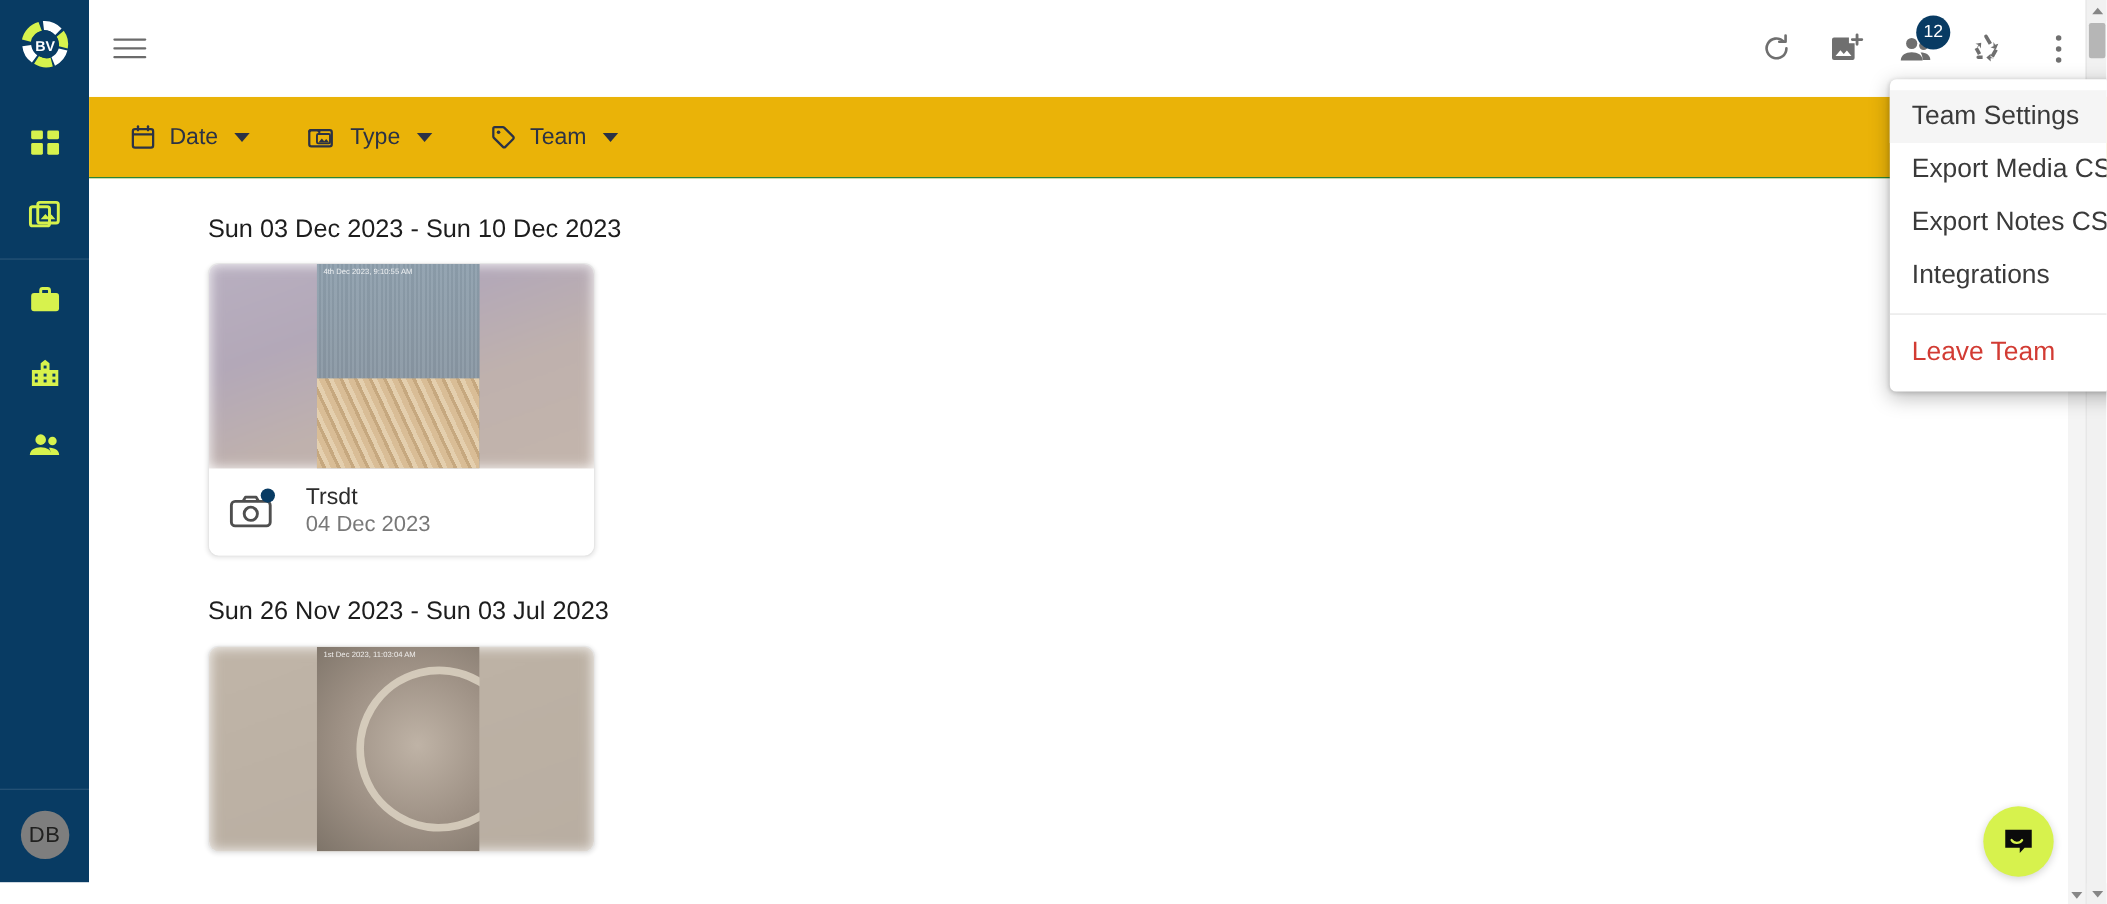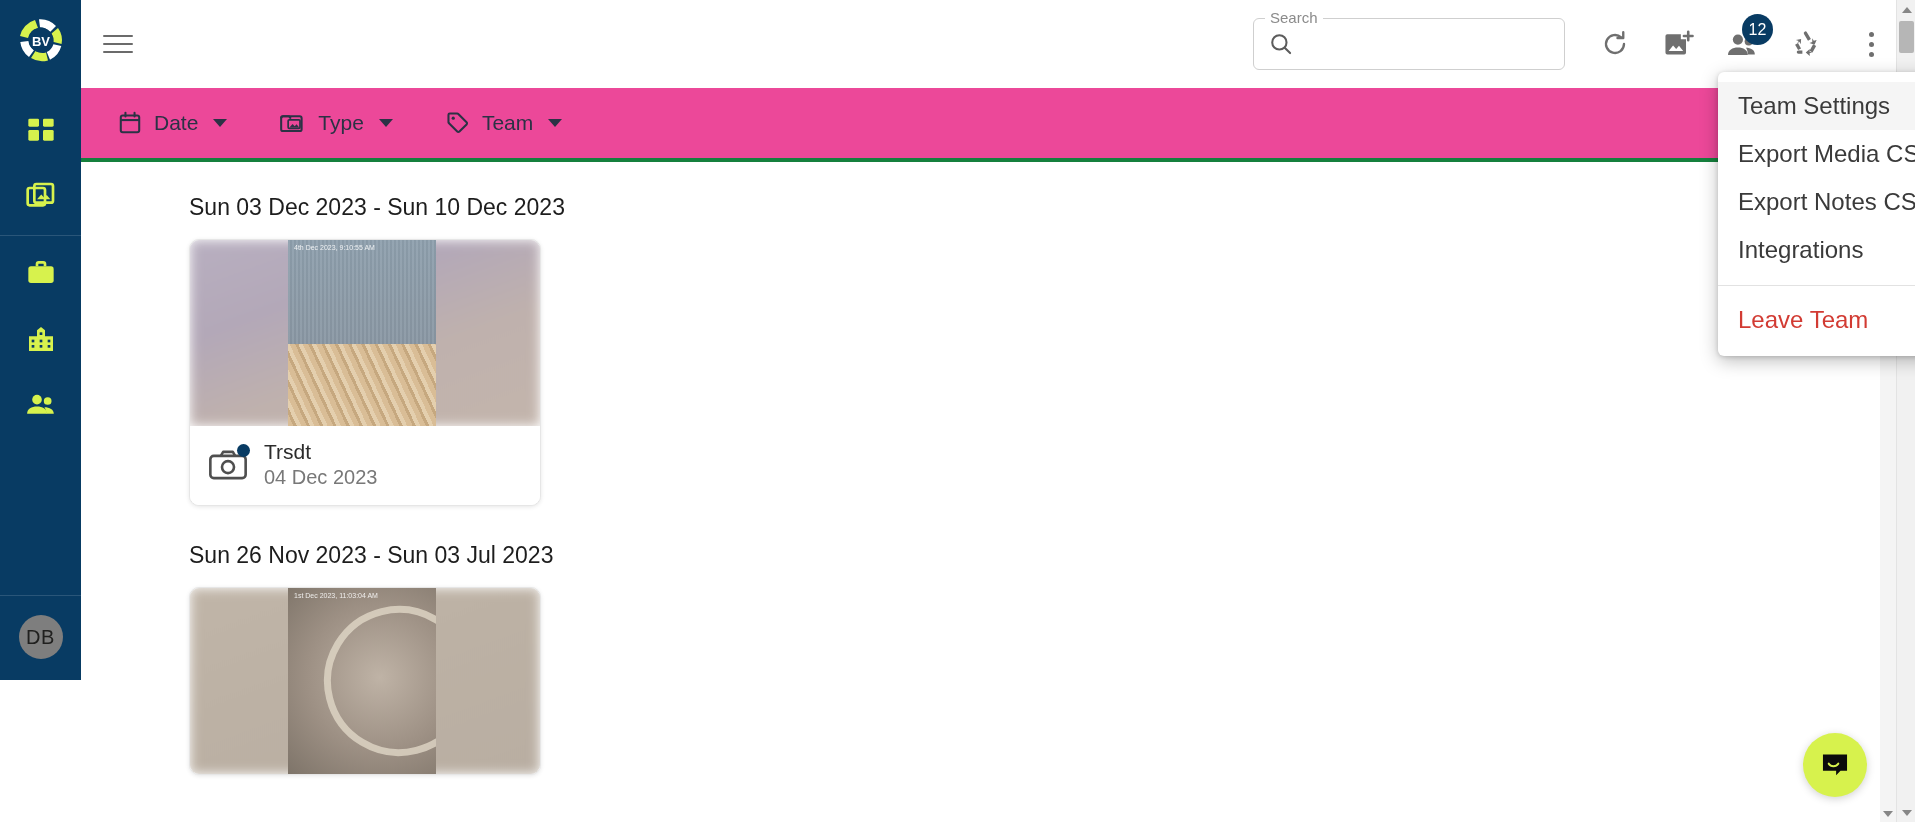--- a/index.html
+++ b/index.html
@@ -6,21 +6,21 @@
   html, body {
     width: 1915px; height: 822px;
     overflow: hidden;
     font-family: "Liberation Sans", sans-serif;
     background: #ffffff;
   }
   #app { position: relative; width: 1915px; height: 822px; display: flex; }
 
   
   .sidebar {
-    width: 81px; height: 680px;
+    width: 81px; height: 802px;
     background: #083b63;
     display: flex; flex-direction: column; align-items: center;
     flex: 0 0 81px;
     position: relative;
   }
   .logo-wrap { margin-top: 11px; width: 58px; height: 58px; display:flex; align-items:center; justify-content:center; }
   .side-nav { margin-top: 28px; width: 100%; display:flex; flex-direction:column; align-items:center; }
   .side-item {
     width: 100%; height: 66px;
     display: flex; align-items: center; justify-content: center;
@@ -90,22 +90,22 @@
     padding: 0 5px;
   }
   .kebab { display:flex; flex-direction:column; gap:5px; align-items:center; }
   .kebab i { width:5px; height:5px; border-radius:50%; background:#6f6f6f; display:block; }
 
   
   .toolbar {
     height: 74px; flex: 0 0 74px;
     display: flex; align-items: center;
     padding: 0 22px 0 24px;
-    border-bottom: 4px solid #15803d;
-    background: #ec4899;
+    border-bottom: 1px solid #15803d;
+    background: #eab308;
     position: relative;
     z-index: 3;
     justify-content: space-between;
   }
   .filter-btn {
     display:flex; align-items:center; gap: 11px;
     padding: 8px 12px; margin-right: 28px;
     border-radius: 6px; cursor: pointer;
     color: #2b3245; font-size: 21px; white-space: nowrap;
     background: transparent; border: none;
@@ -138,21 +138,21 @@
     cursor: pointer;
   }
   .card-thumb { height: 186px; position: relative; overflow:hidden; }
   .thumb-bg { position:absolute; inset:0; }
   .thumb-center { position:absolute; left: 98px; top:0; bottom:0; width: 148px; overflow:hidden; }
   .thumb-stamp {
     position:absolute; top: 4px; left: 6px;
     font-size: 7px; color: rgba(255,255,255,.85);
     font-family: "Liberation Sans", sans-serif; white-space:nowrap;
   }
-  .card-body { display:flex; align-items:center; gap: 16px; padding: 14px 16px 16px 18px; background:#fff; }
+  .card-body { display:flex; align-items:center; gap: 30px; padding: 14px 16px 16px 18px; background:#fff; }
   .cam-icon-wrap { position:relative; width: 40px; height: 34px; flex:0 0 40px; }
   .blue-dot { position:absolute; right: -2px; top: -4px; width: 13px; height:13px; border-radius:50%; background:#083b63; }
   .card-texts { display:flex; flex-direction:column; gap: 2px; }
   .card-name { font-size: 21px; color: #2c2c2c; }
   .card-date { font-size: 20px; color: #787878; }
 
   
   .menu {
     position: absolute; top: 72px; left: 1637px;
     width: 268px;
@@ -282,28 +282,20 @@
 
     <header class="header">
       <div class="hamburger">
         <span></span>
           <span></span>
           <span></span>
       </div>
 
       <div class="header-spacer"></div>
 
-      <div class="search-field">
-        <span class="search-legend">Search</span>
-        <svg width="26" height="26" viewBox="0 0 24 24">
-          <circle cx="10.5" cy="10.5" r="6.6" fill="none" stroke="#5c5c5c" stroke-width="1.9"></circle>
-          <line x1="15.4" y1="15.4" x2="20.4" y2="20.4" stroke="#5c5c5c" stroke-width="1.9" stroke-linecap="round"></line>
-        </svg>
-        <input class="search-input" type="text" placeholder="" style="">
-      </div>
 
       <div class="hdr-actions">
         <button class="icon-btn">
           <svg width="30" height="30" viewBox="0 0 24 24">
             <path d="M19.2 12a7.2 7.2 0 1 1-2.3-5.3" fill="none" stroke="#6f6f6f" stroke-width="1.9" stroke-linecap="round"></path>
             <path d="M18.6 2.6v4.6h-4.6" fill="none" stroke="#6f6f6f" stroke-width="1.9" stroke-linecap="round" stroke-linejoin="round"></path>
           </svg>
         </button>
 
         <button class="icon-btn">

